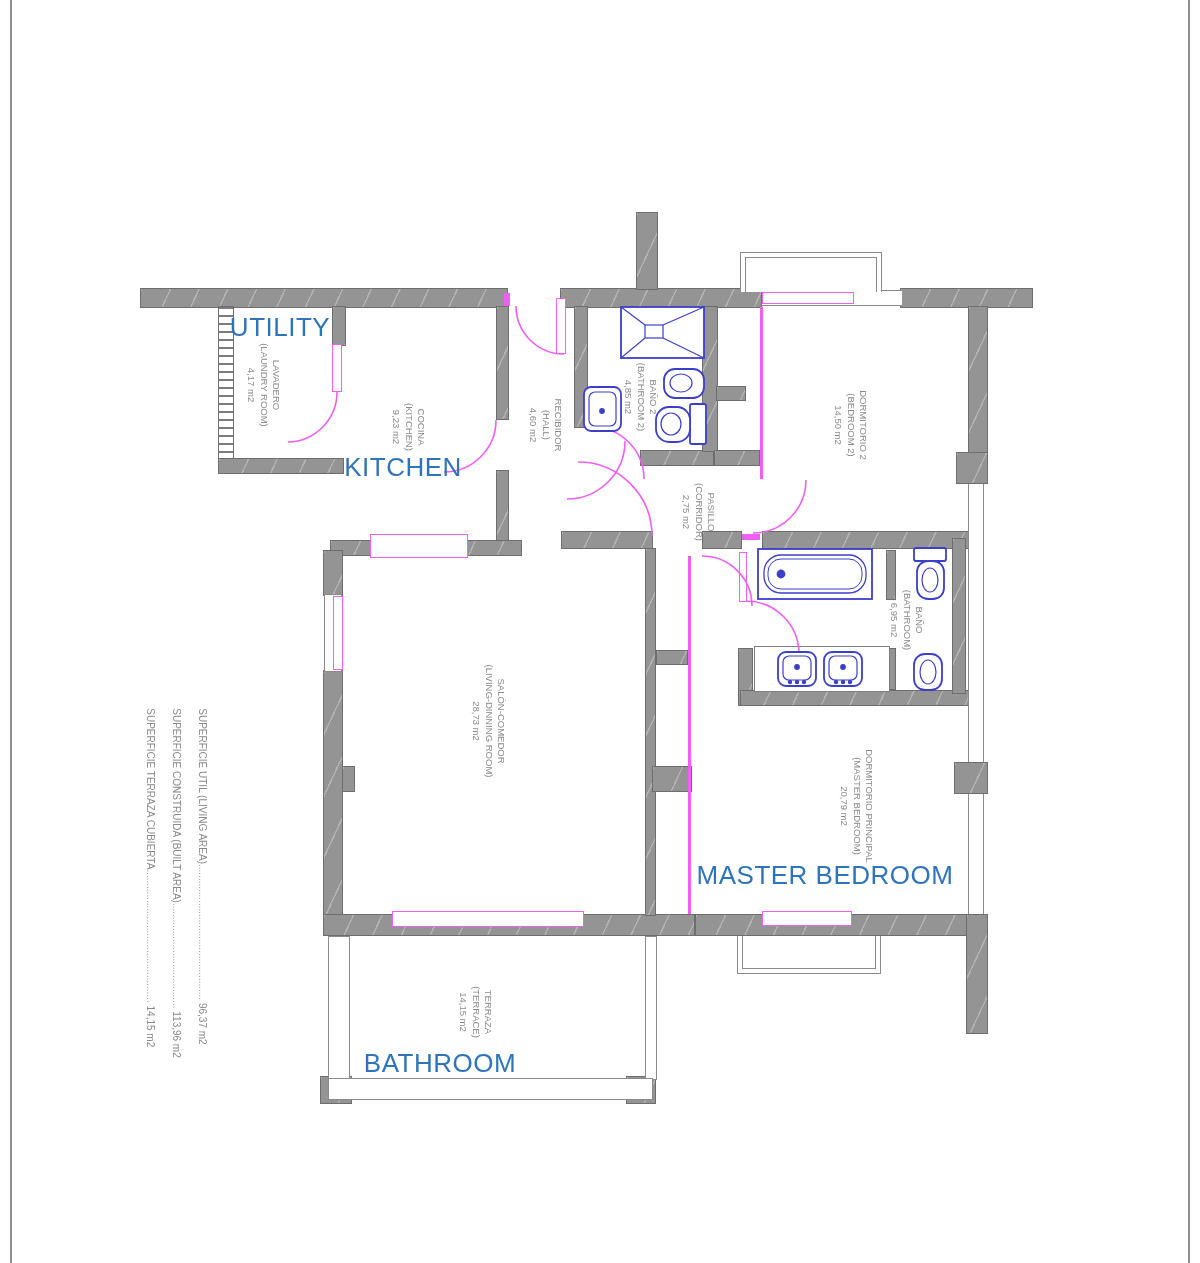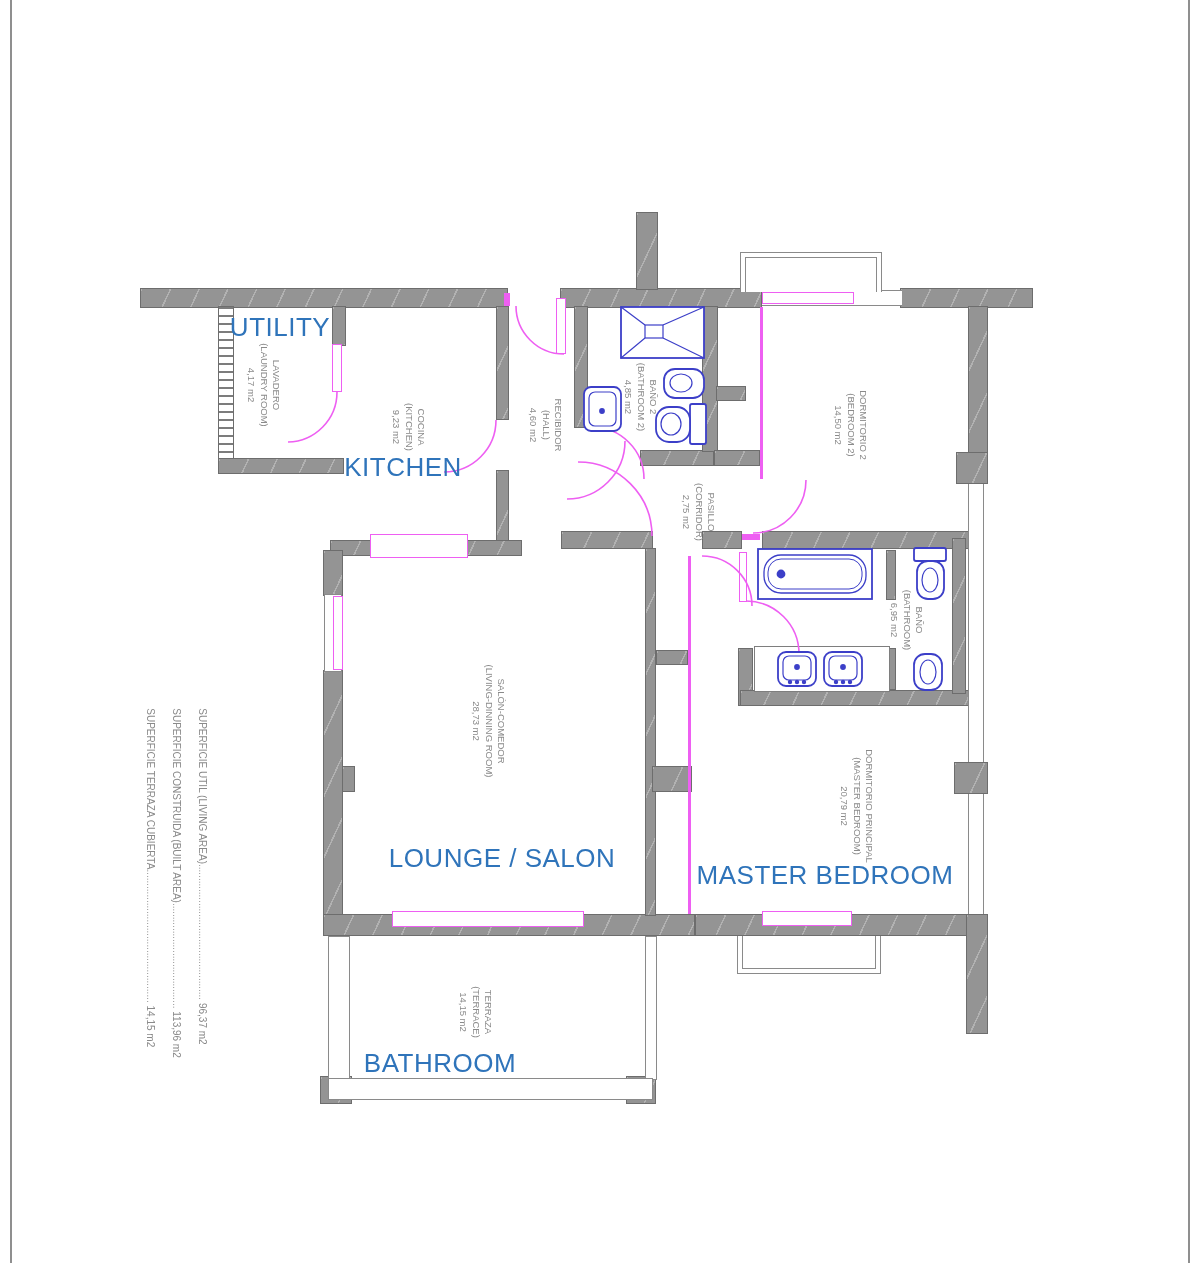--- a/index.html
+++ b/index.html
@@ -192,21 +192,20 @@
 
       <g>
         <rect x="914" y="654" width="28" height="36" rx="11"></rect>
         <ellipse cx="928" cy="672" rx="8" ry="12" stroke-width="1.2"></ellipse>
       </g>
     </g>
   </svg>
 
   <div class="blabel" style="left:280px;top:327px">UTILITY</div>
   <div class="blabel" style="left:403px;top:467px">KITCHEN</div>
-  <div class="blabel" style="left:502px;top:858px">LOUNGE / SALON</div>
   <div class="blabel" style="left:825px;top:875px">MASTER BEDROOM</div>
   <div class="blabel" style="left:440px;top:1063px">BATHROOM</div>
 
   <div class="rlabel" style="left:263px;top:385px">
     <div>LAVADERO</div>
       <div>(LAUNDRY ROOM)</div>
       <div>4,17 m2</div>
   </div>
   <div class="rlabel" style="left:408px;top:427px">
     <div>COCINA</div>

